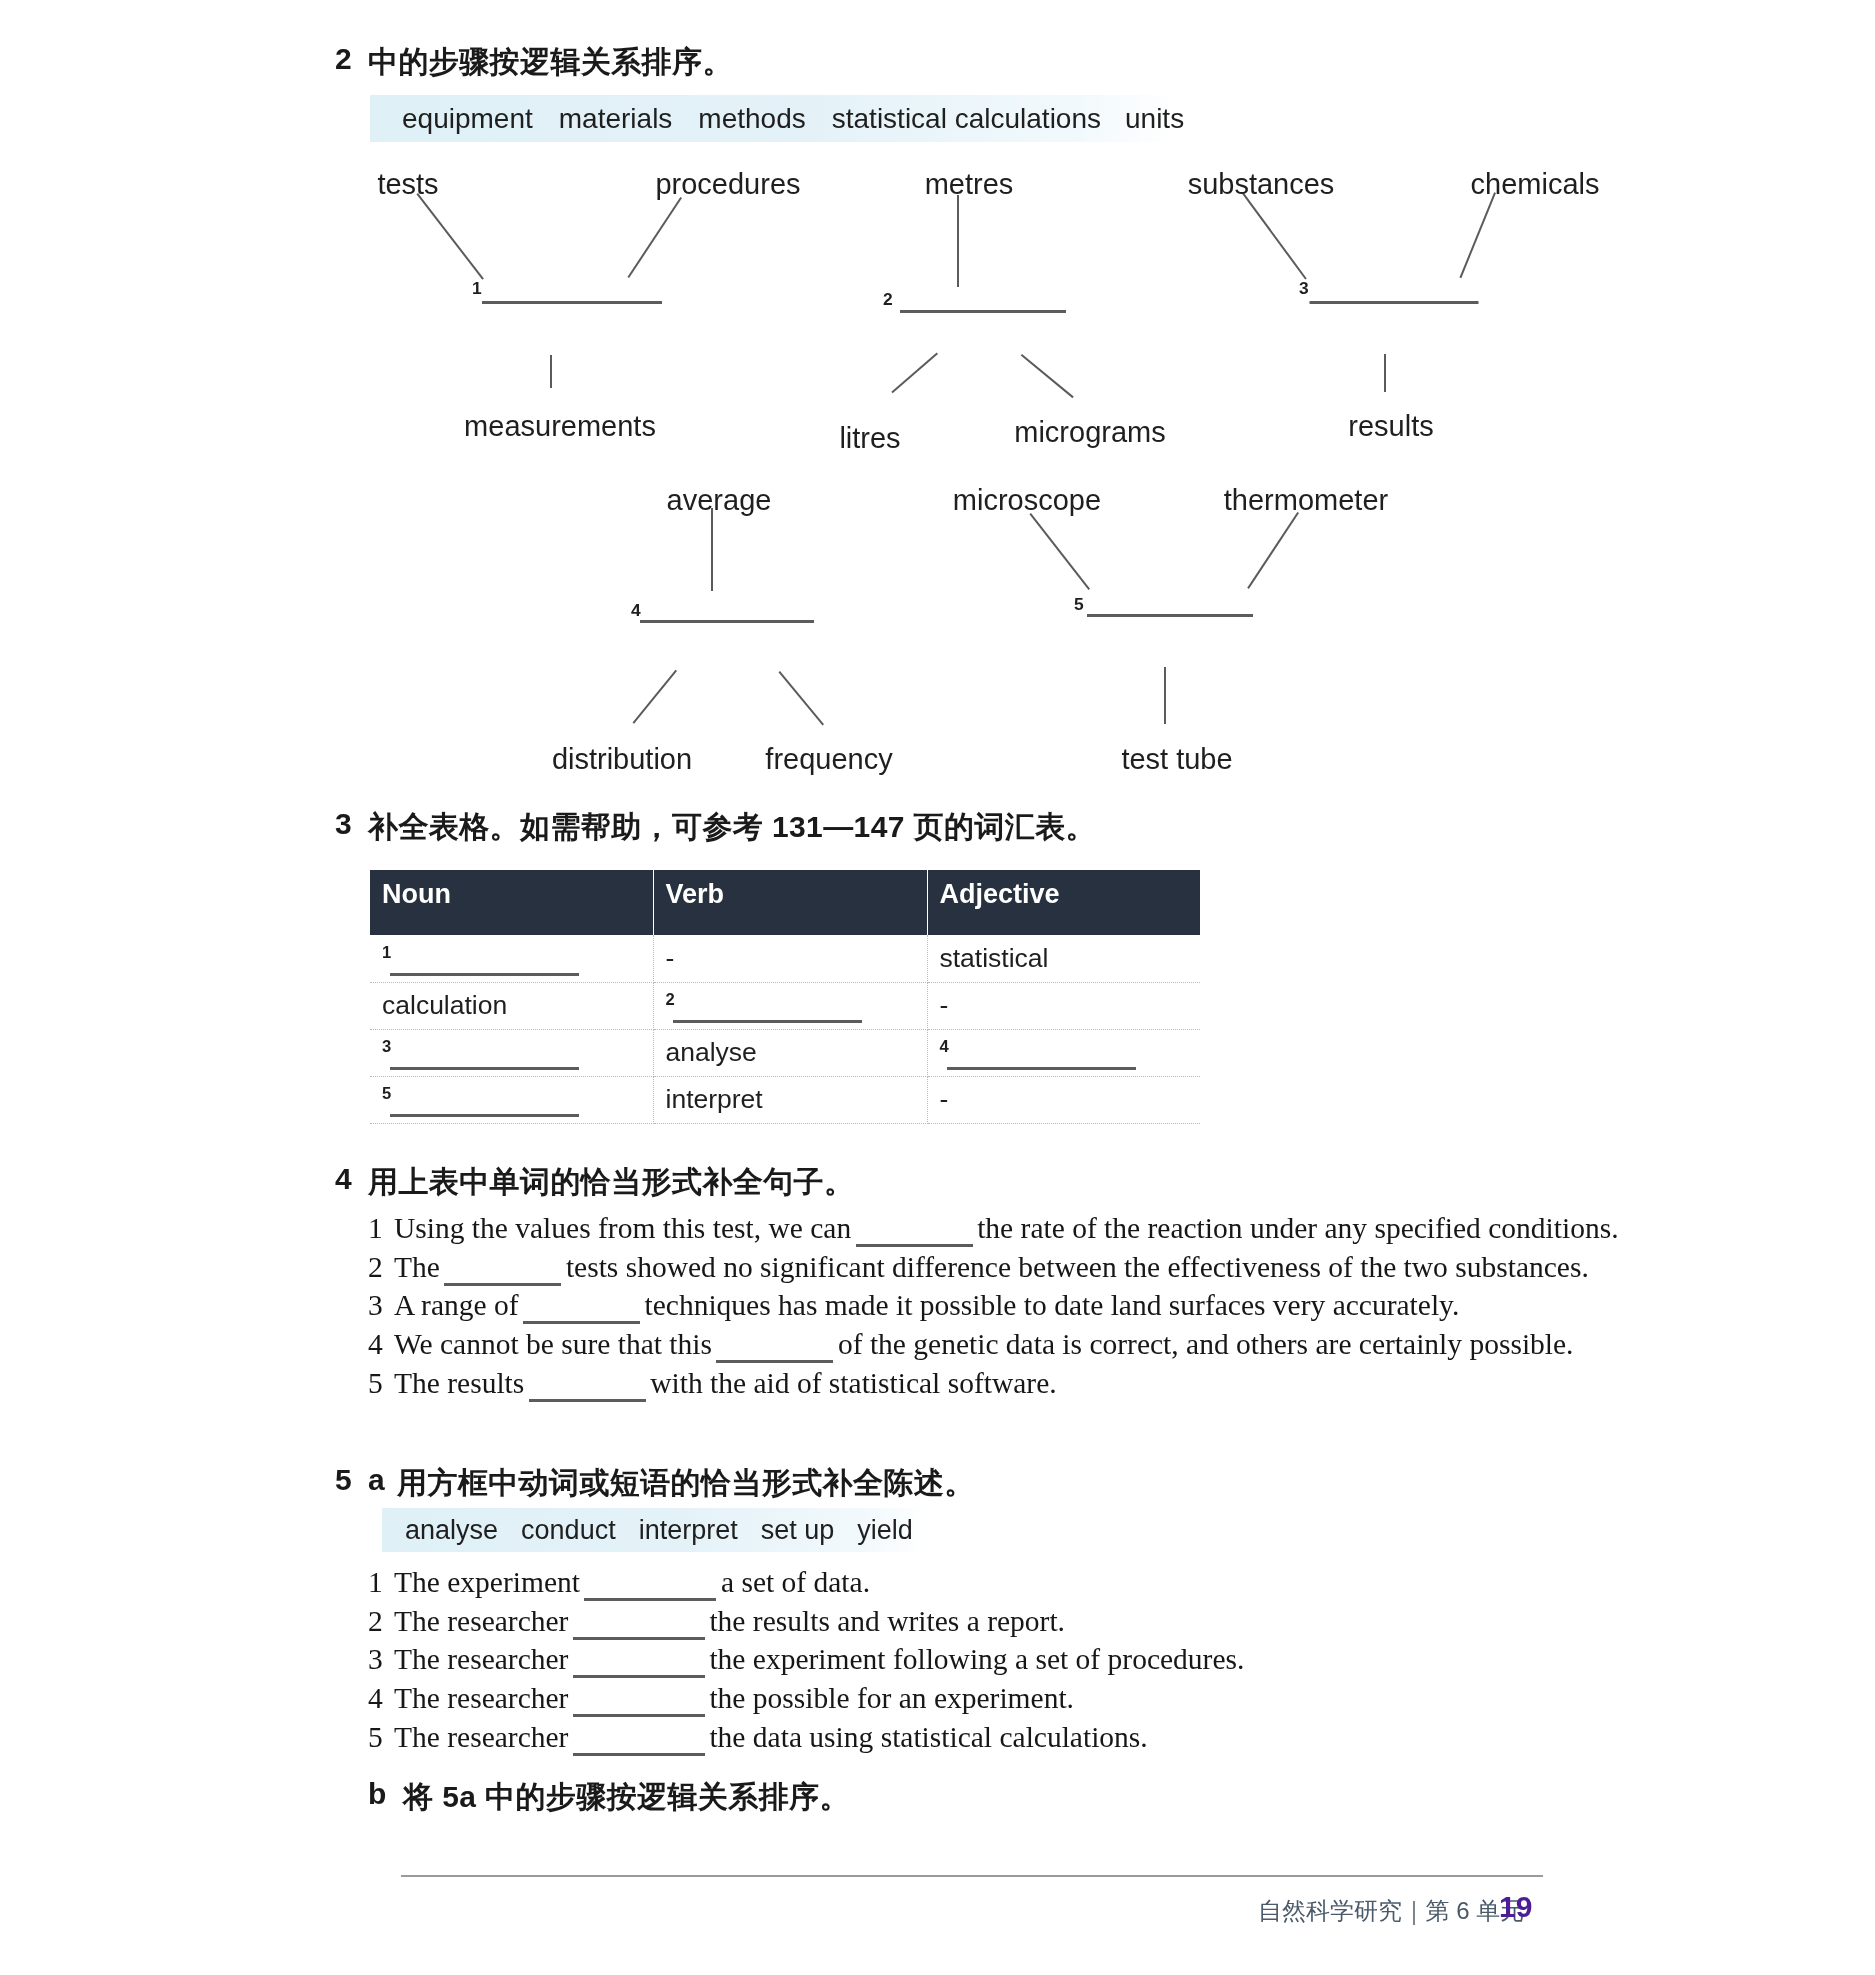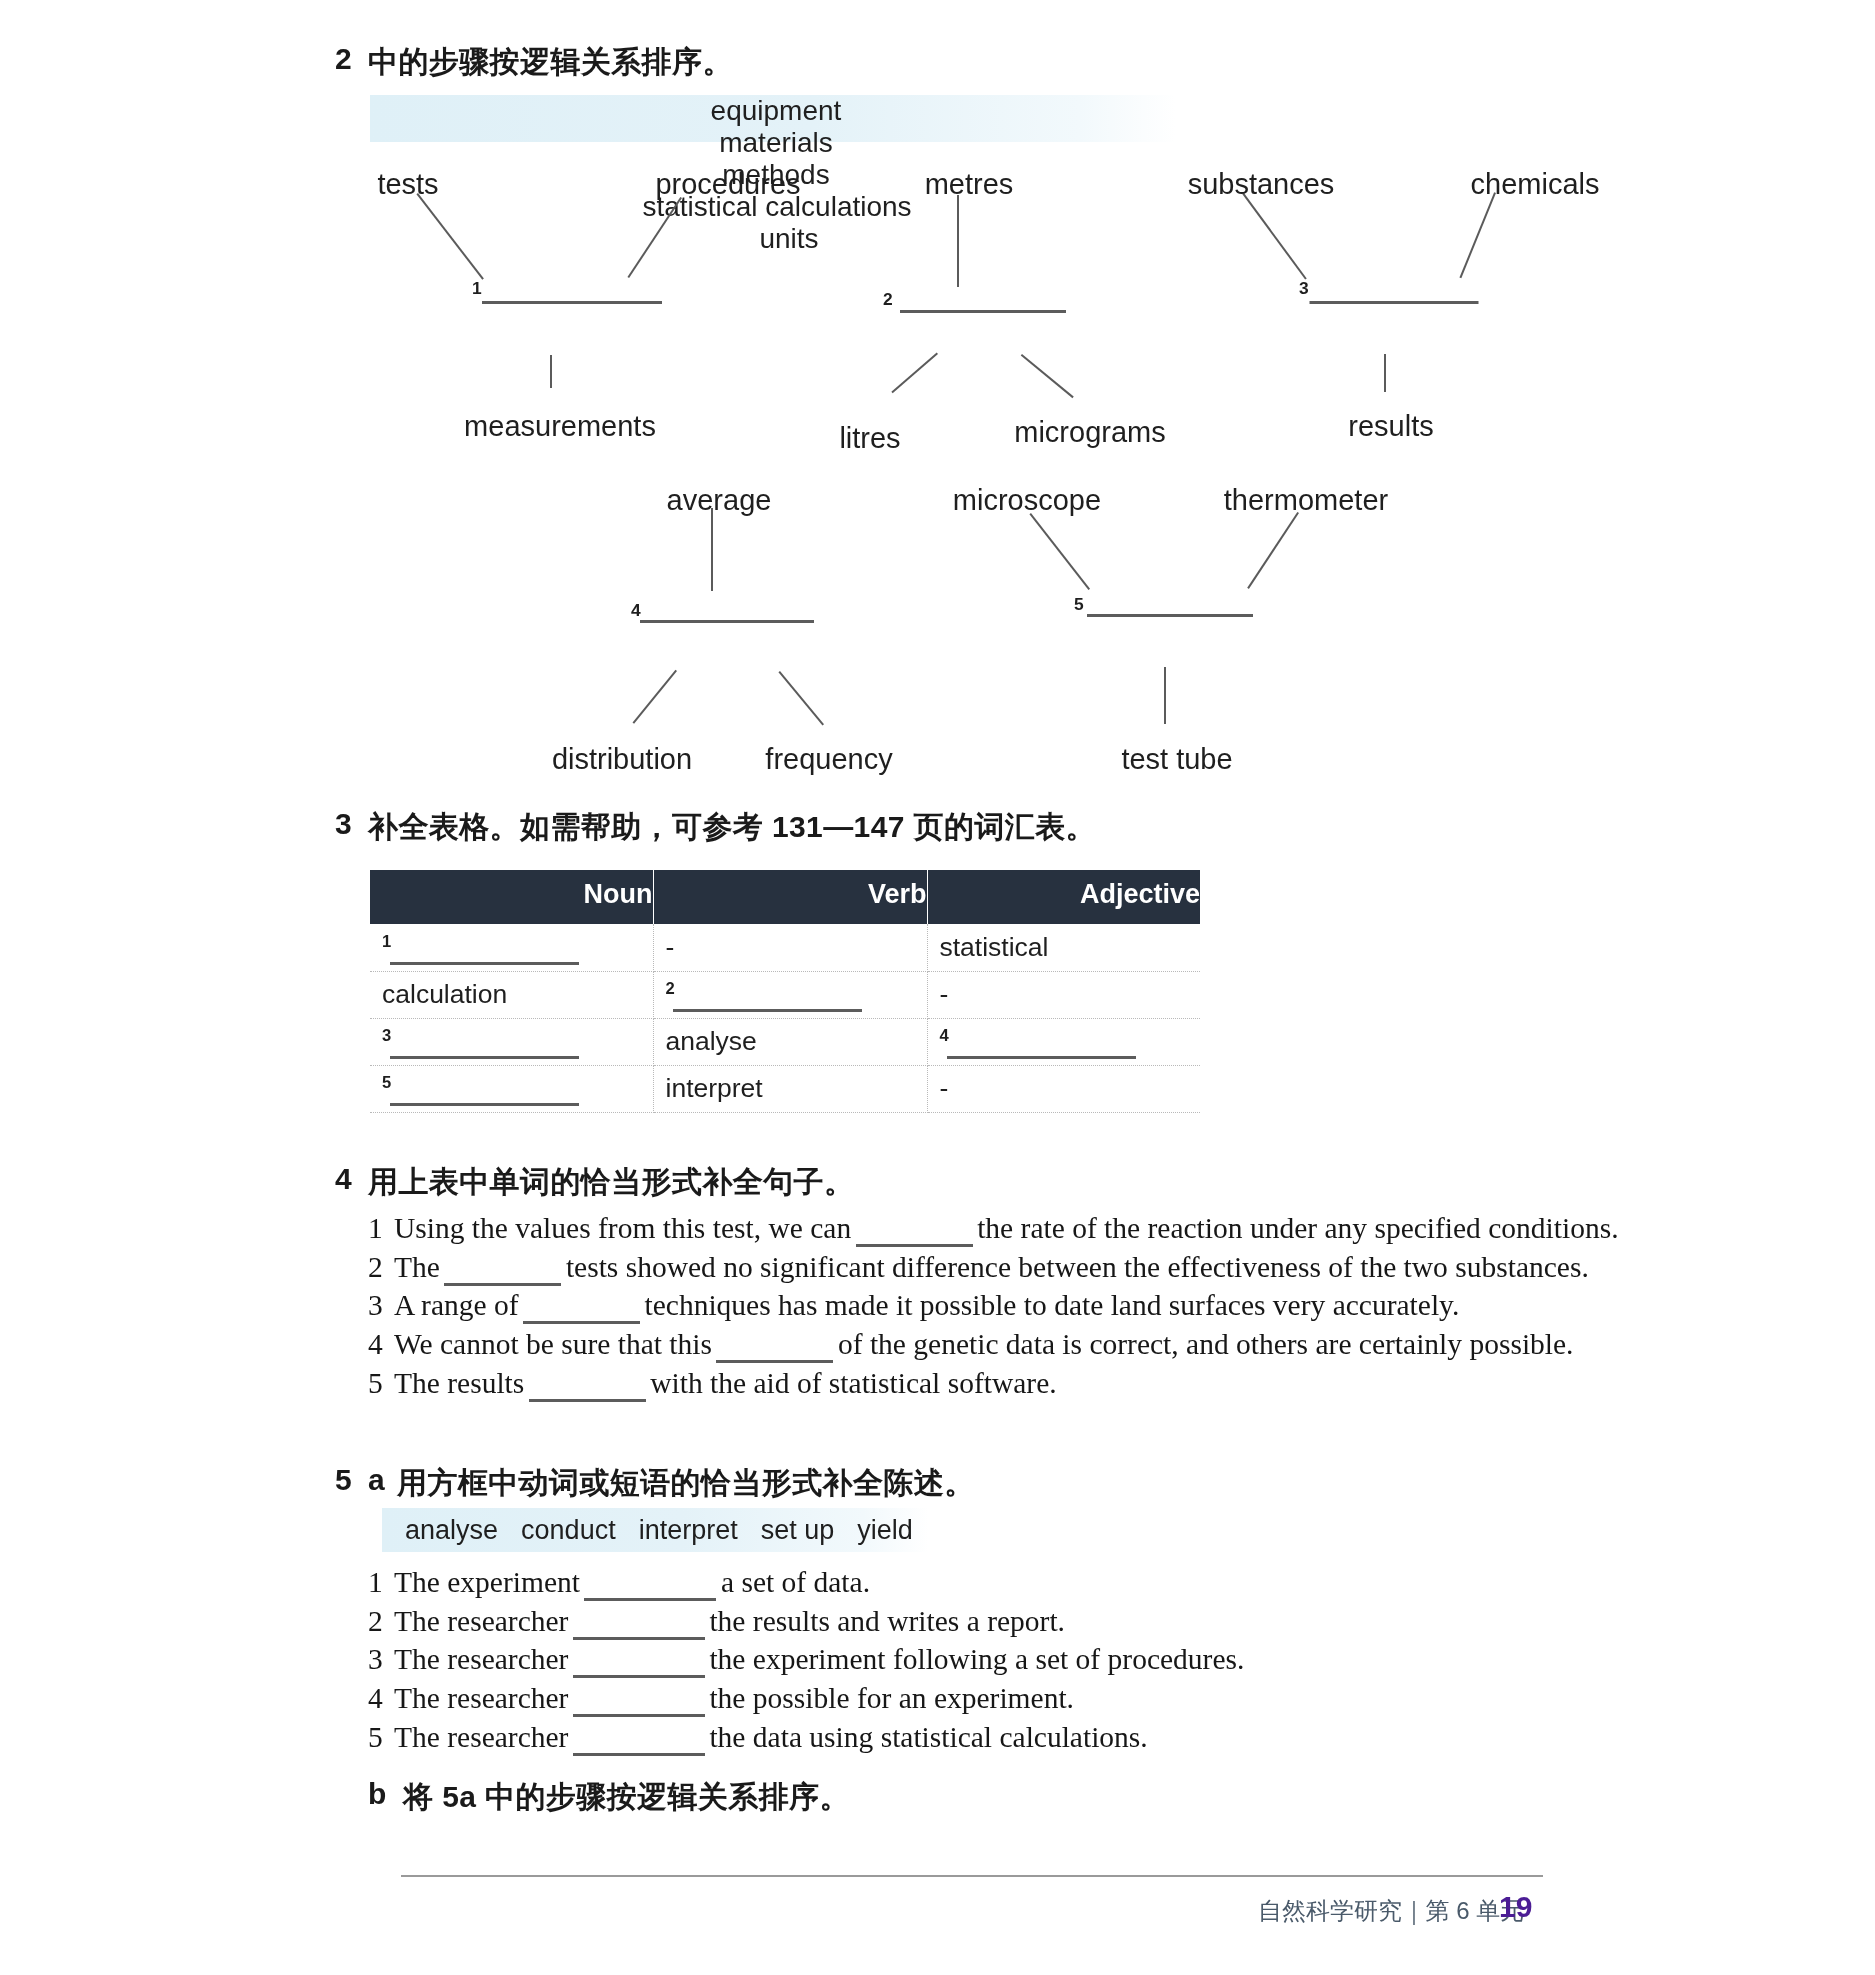--- a/index.html
+++ b/index.html
@@ -79,22 +79,22 @@
     position:absolute;
     border-collapse:collapse;
     table-layout:fixed;
   }
   .tbl th{
     background:#27313f;
     color:#ffffff;
     font-family:"Liberation Sans",sans-serif;
     font-size:27px;
     font-weight:bold;
-    text-align:right;
-    padding:9px 0 14px 12px;
+    text-align:left;
+    padding:9px 0 25px 12px;
     border-right:1.5px solid #ffffff;
     height:44px;
     box-sizing:border-box;
   }
   .tbl th:last-child{border-right:none;}
   .tbl td{
     vertical-align:top;
     padding:7.6px 0 0 12px;
     height:47px;
     border-bottom:1.5px dotted #b9b9b9;
@@ -173,21 +173,21 @@
   }
 </style>
 </head>
 <body>
 
 <div class="page">
 
   <div class="sec-num" style="left:335px;top:42px;font-size:30px;">2</div>
   <div class="sec-head" style="left:368px;top:42px;font-size:30px;">中的步骤按逻辑关系排序。</div>
 
-  <div class="wordbank" style="left:370px;top:95px;width:806px;height:47px;padding-left:32px;flex-direction:column;">
+  <div class="wordbank" style="left:370px;top:95px;width:806px;height:47px;padding-left:32px;">
     <span class="w" style="font-size:28px;margin-right:26px;">equipment</span>
     <span class="w" style="font-size:28px;margin-right:26px;">materials</span>
     <span class="w" style="font-size:28px;margin-right:26px;">methods</span>
     <span class="w" style="font-size:28px;margin-right:24px;">statistical calculations</span>
     <span class="w" style="font-size:28px;">units</span>
   </div>
 
   <div class="diagram">
     <div id="dg-lines">
         <div class="dg-line" style="left: 418px; top: 193px; width: 108px; transform: rotate(52.4069deg);"></div>

